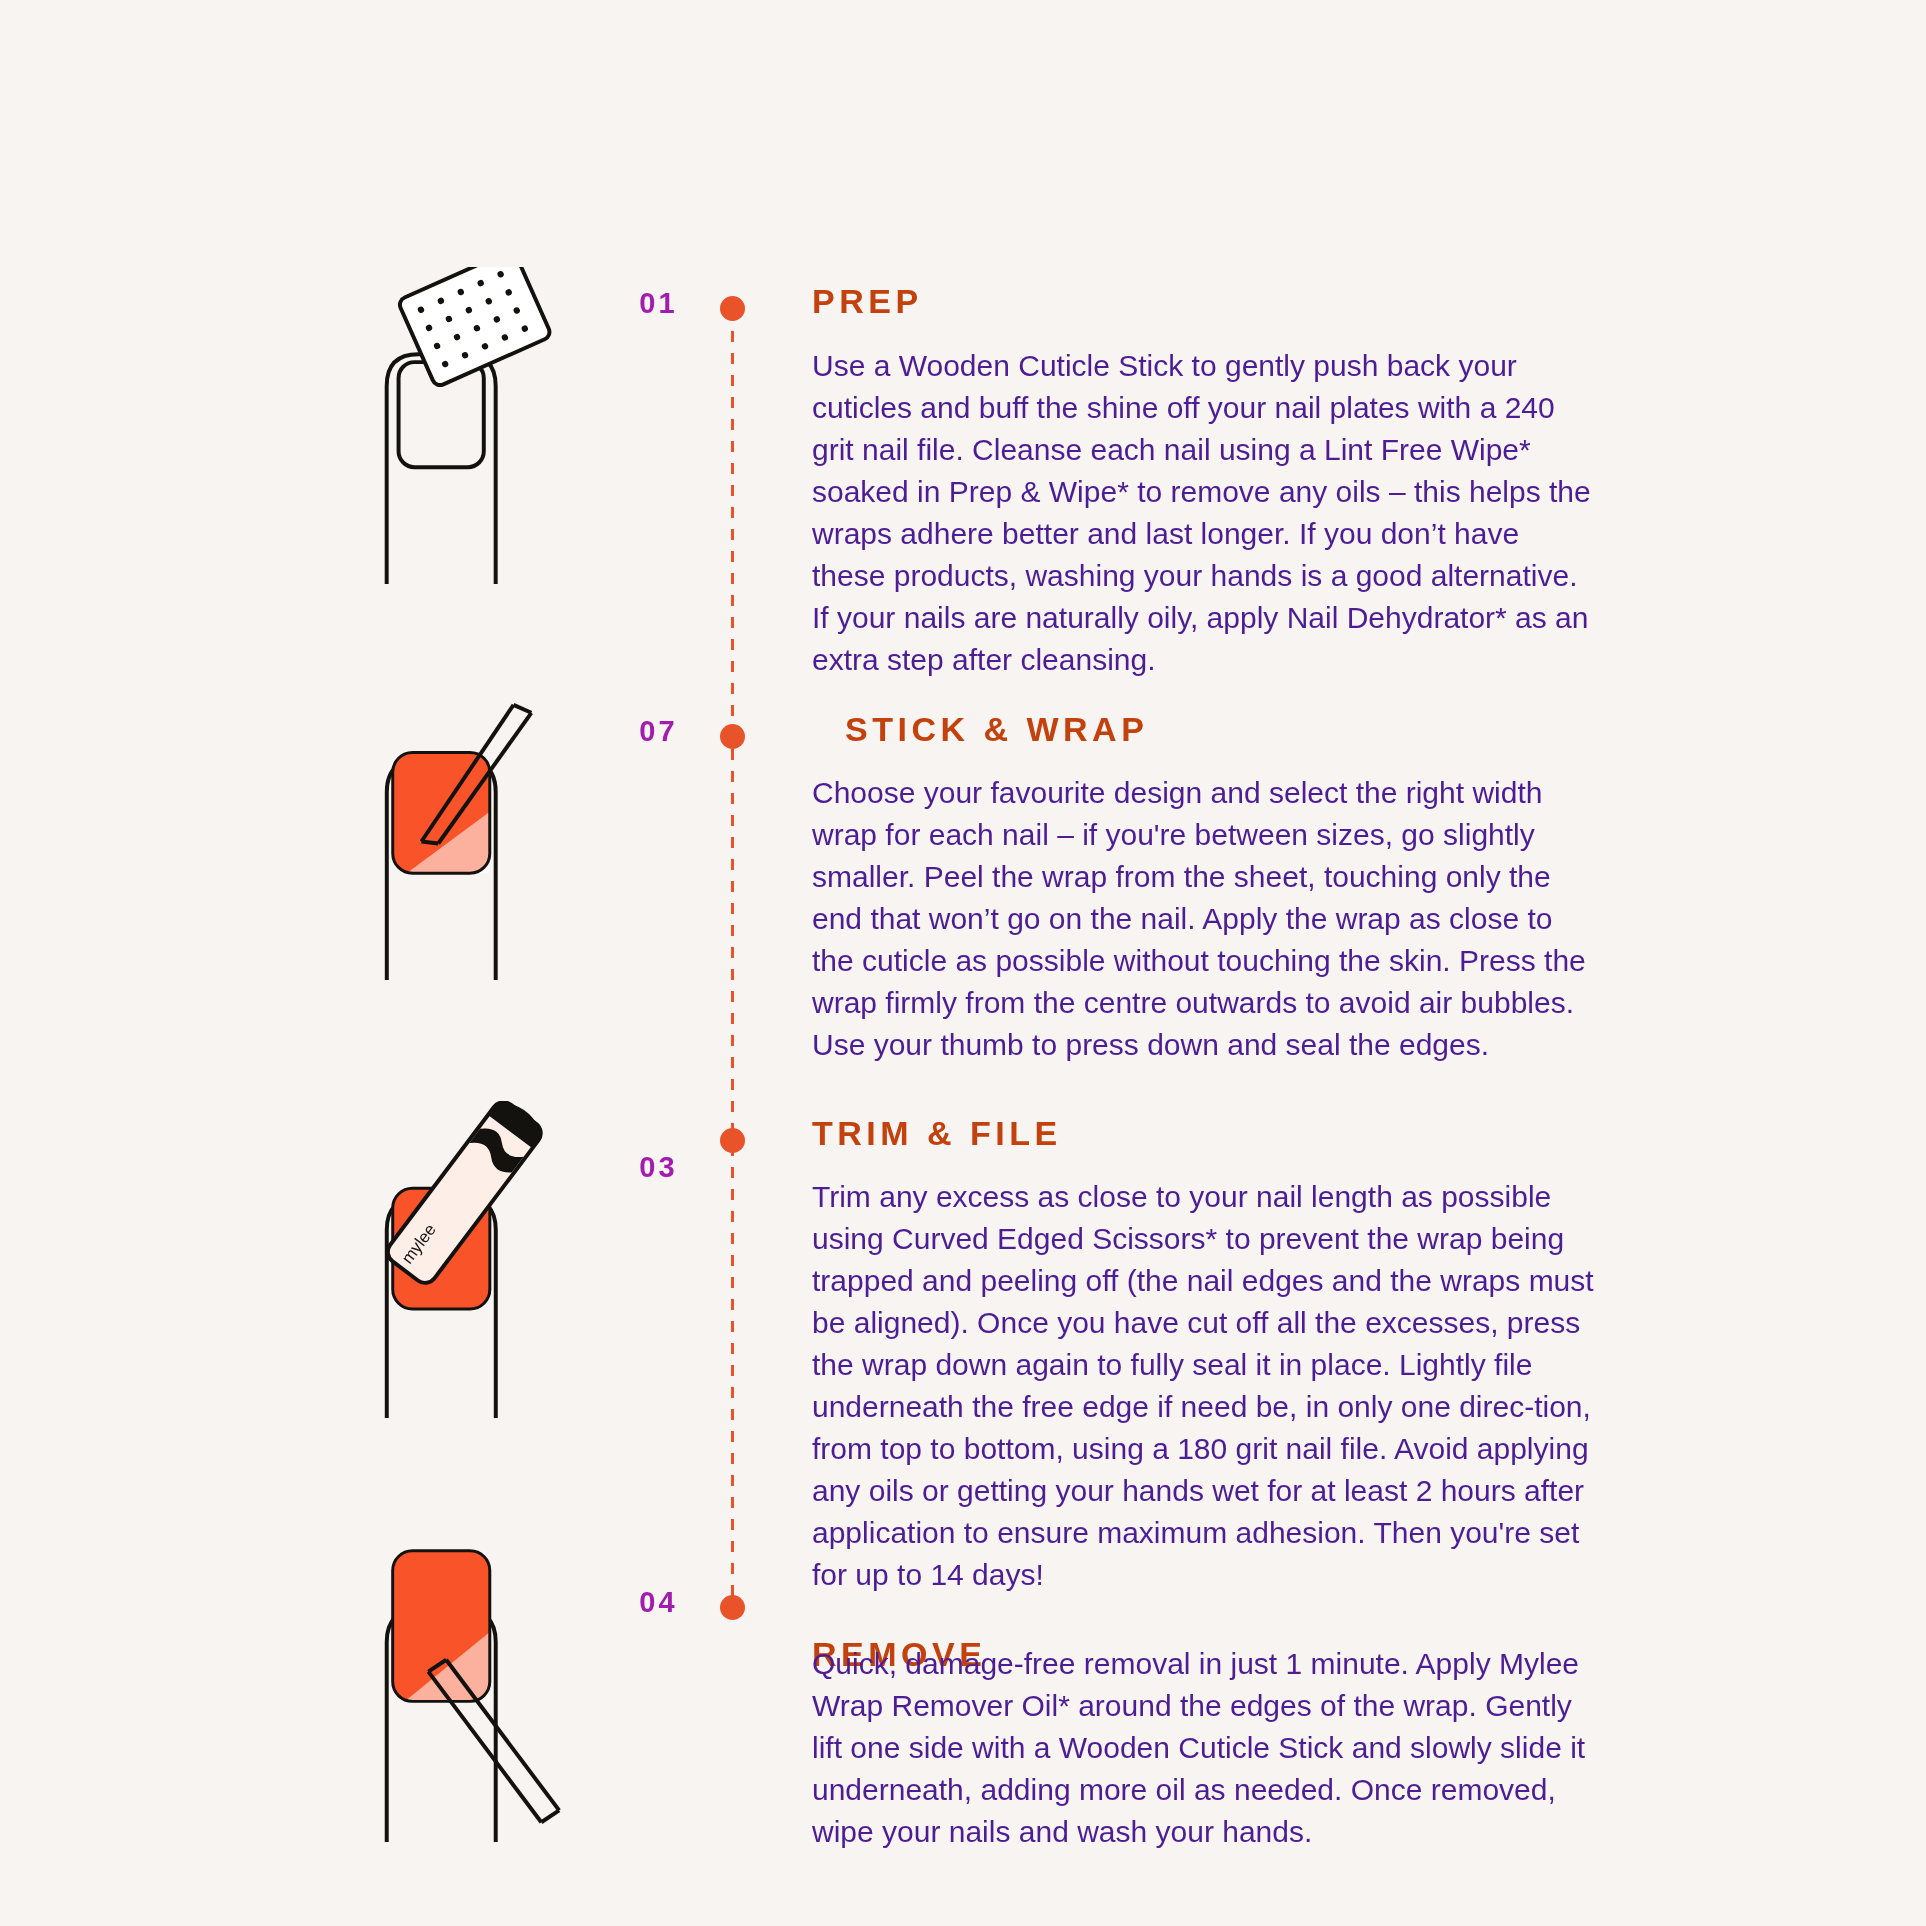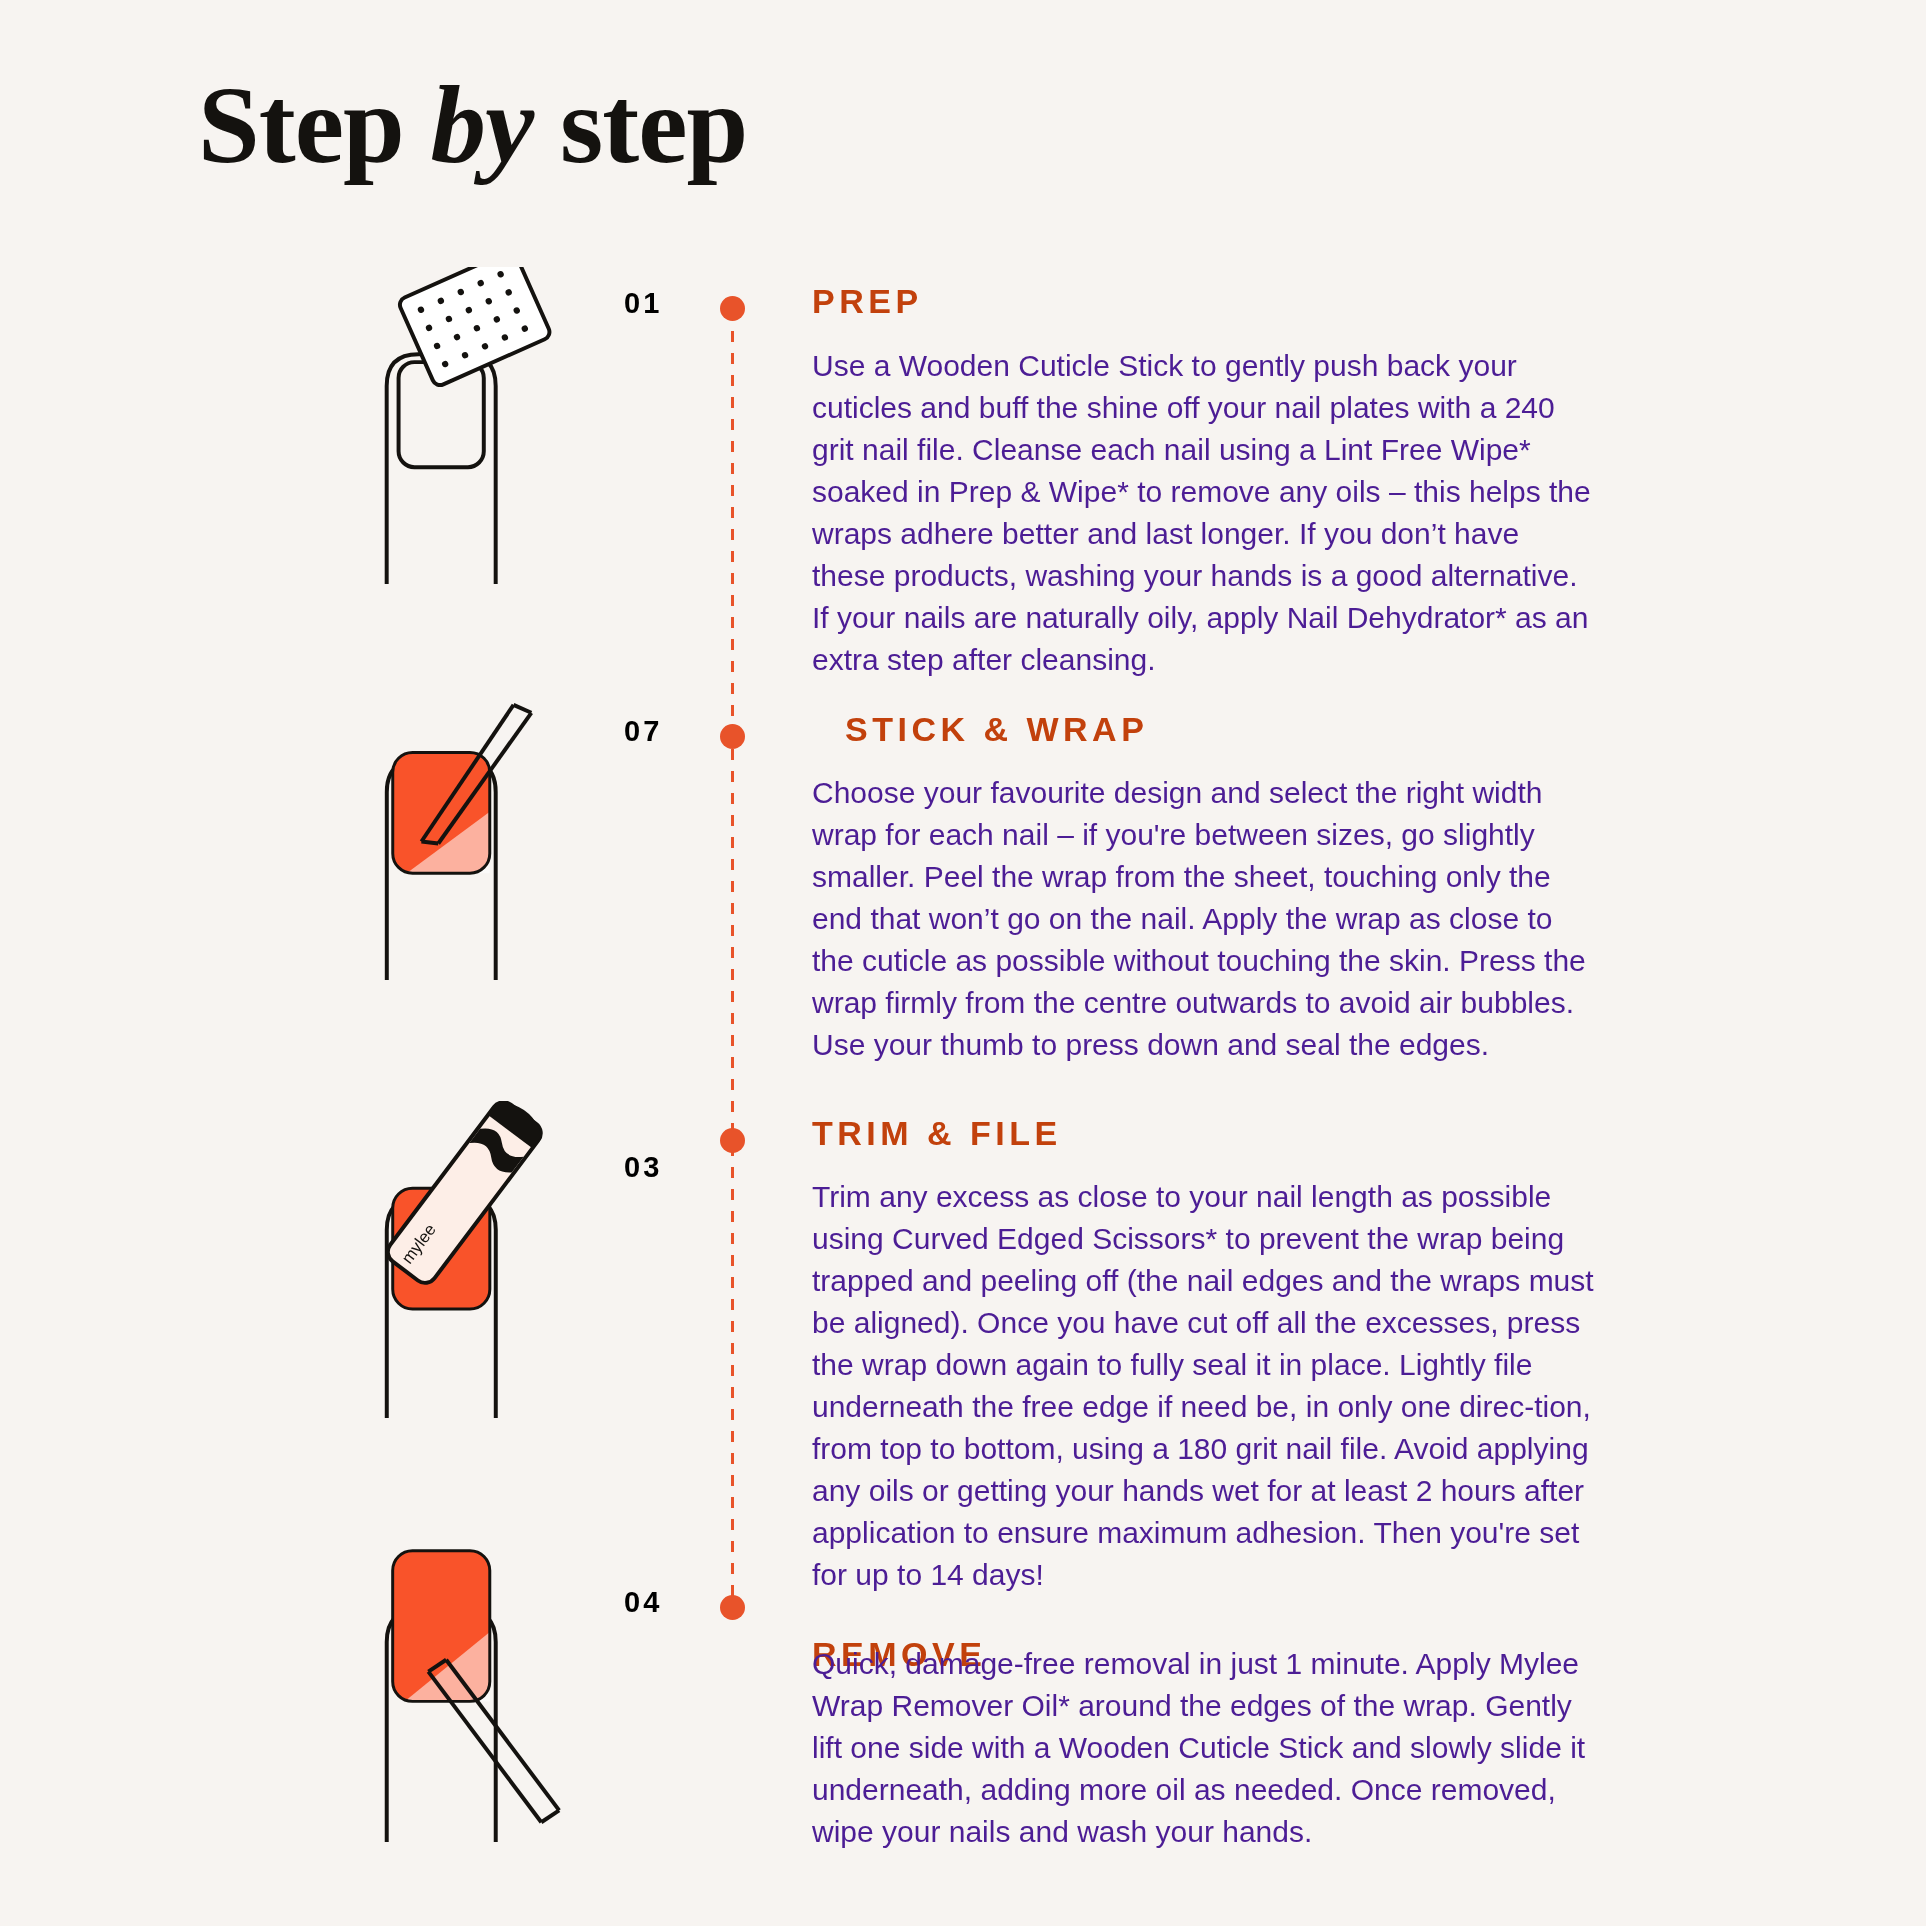--- a/index.html
+++ b/index.html
@@ -60,25 +60,25 @@
   }
   .step {
     position: absolute;
     left: 0;
     width: 1927px;
   }
   .step .num {
     position: absolute;
     left: 624px;
     width: 69px;
-    text-align: left;
+    text-align: center;
     font-size: 29px;
     font-weight: bold;
     letter-spacing: 3px;
-    color: #000000;
+    color: #a21caf;
   }
   .step .dot {
     position: absolute;
     left: 720px;
     width: 25px;
     height: 25px;
     border-radius: 50%;
     background: #e8532a;
   }
   .step .heading {
@@ -102,23 +102,20 @@
     position: absolute;
     left: 347px;
   }
   svg { display: block; }
 </style>
 </head>
 <body>
 
 <div class="page">
 
-  <div class="title">
-    <span>Step </span><span class="ital">by</span><span> step</span>
-  </div>
 
   <div class="timeline-line"></div>
 
   <div class="steps">
 
     <div class="step">
       <div class="num" style="top: 287px;">01</div>
       <div class="dot" style="top: 296px;"></div>
       <div class="heading" style="top: 282px;">PREP</div>
       <div class="body" style="top: 345px;">Use a Wooden Cuticle Stick to gently push back your cuticles and buff the shine off your nail plates with a 240 grit nail file. Cleanse each nail using a Lint Free Wipe* soaked in Prep &amp; Wipe* to remove any oils – this helps the wraps adhere better and last longer. If you don’t have these products, washing your hands is a good alternative. If your nails are naturally oily, apply Nail Dehydrator* as an extra step after cleansing.</div>

